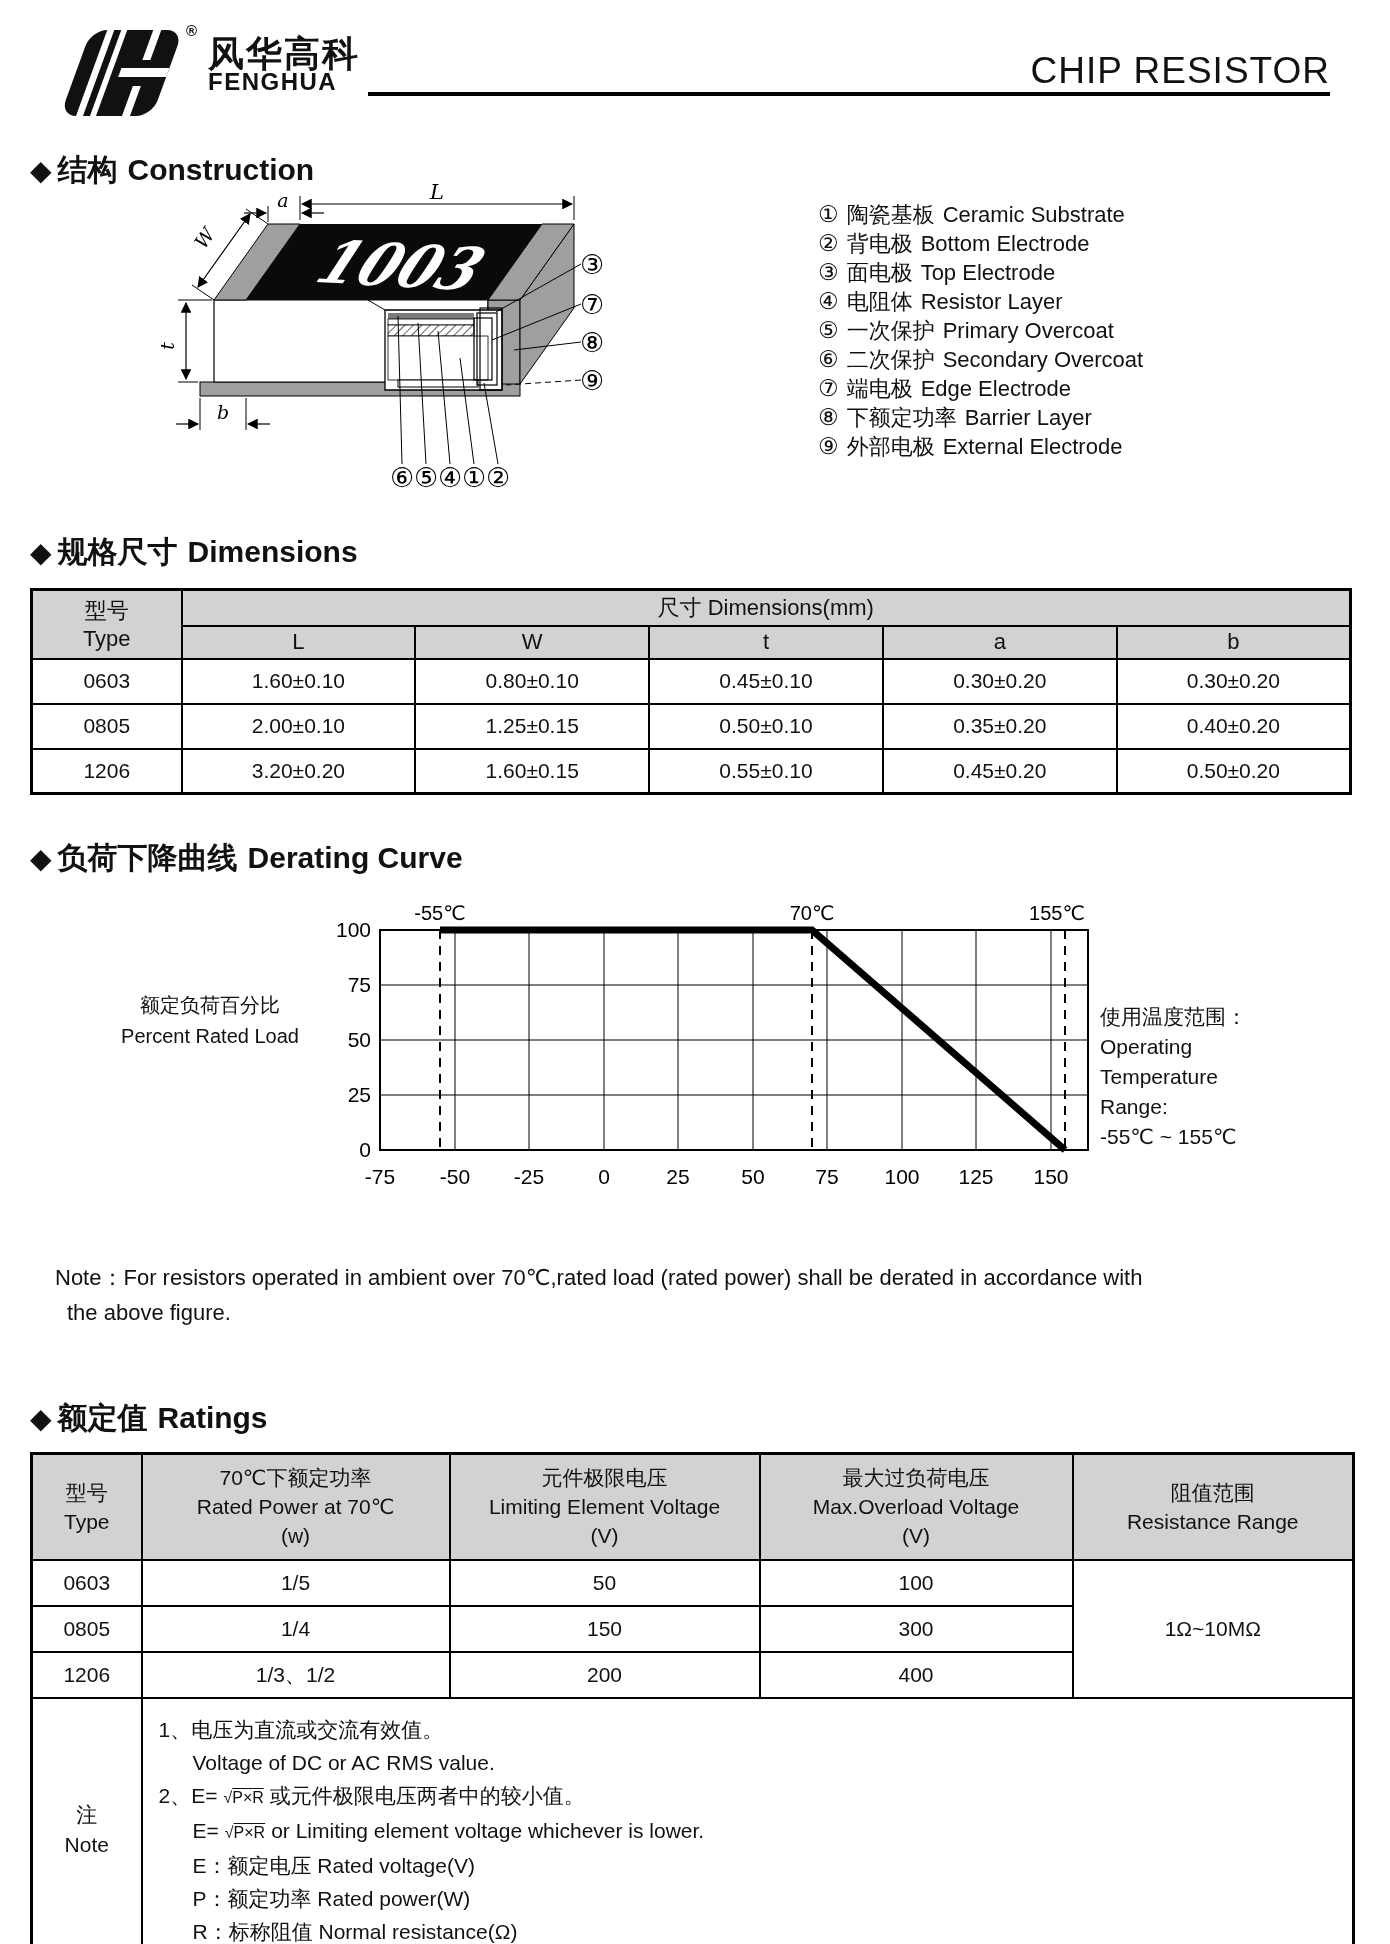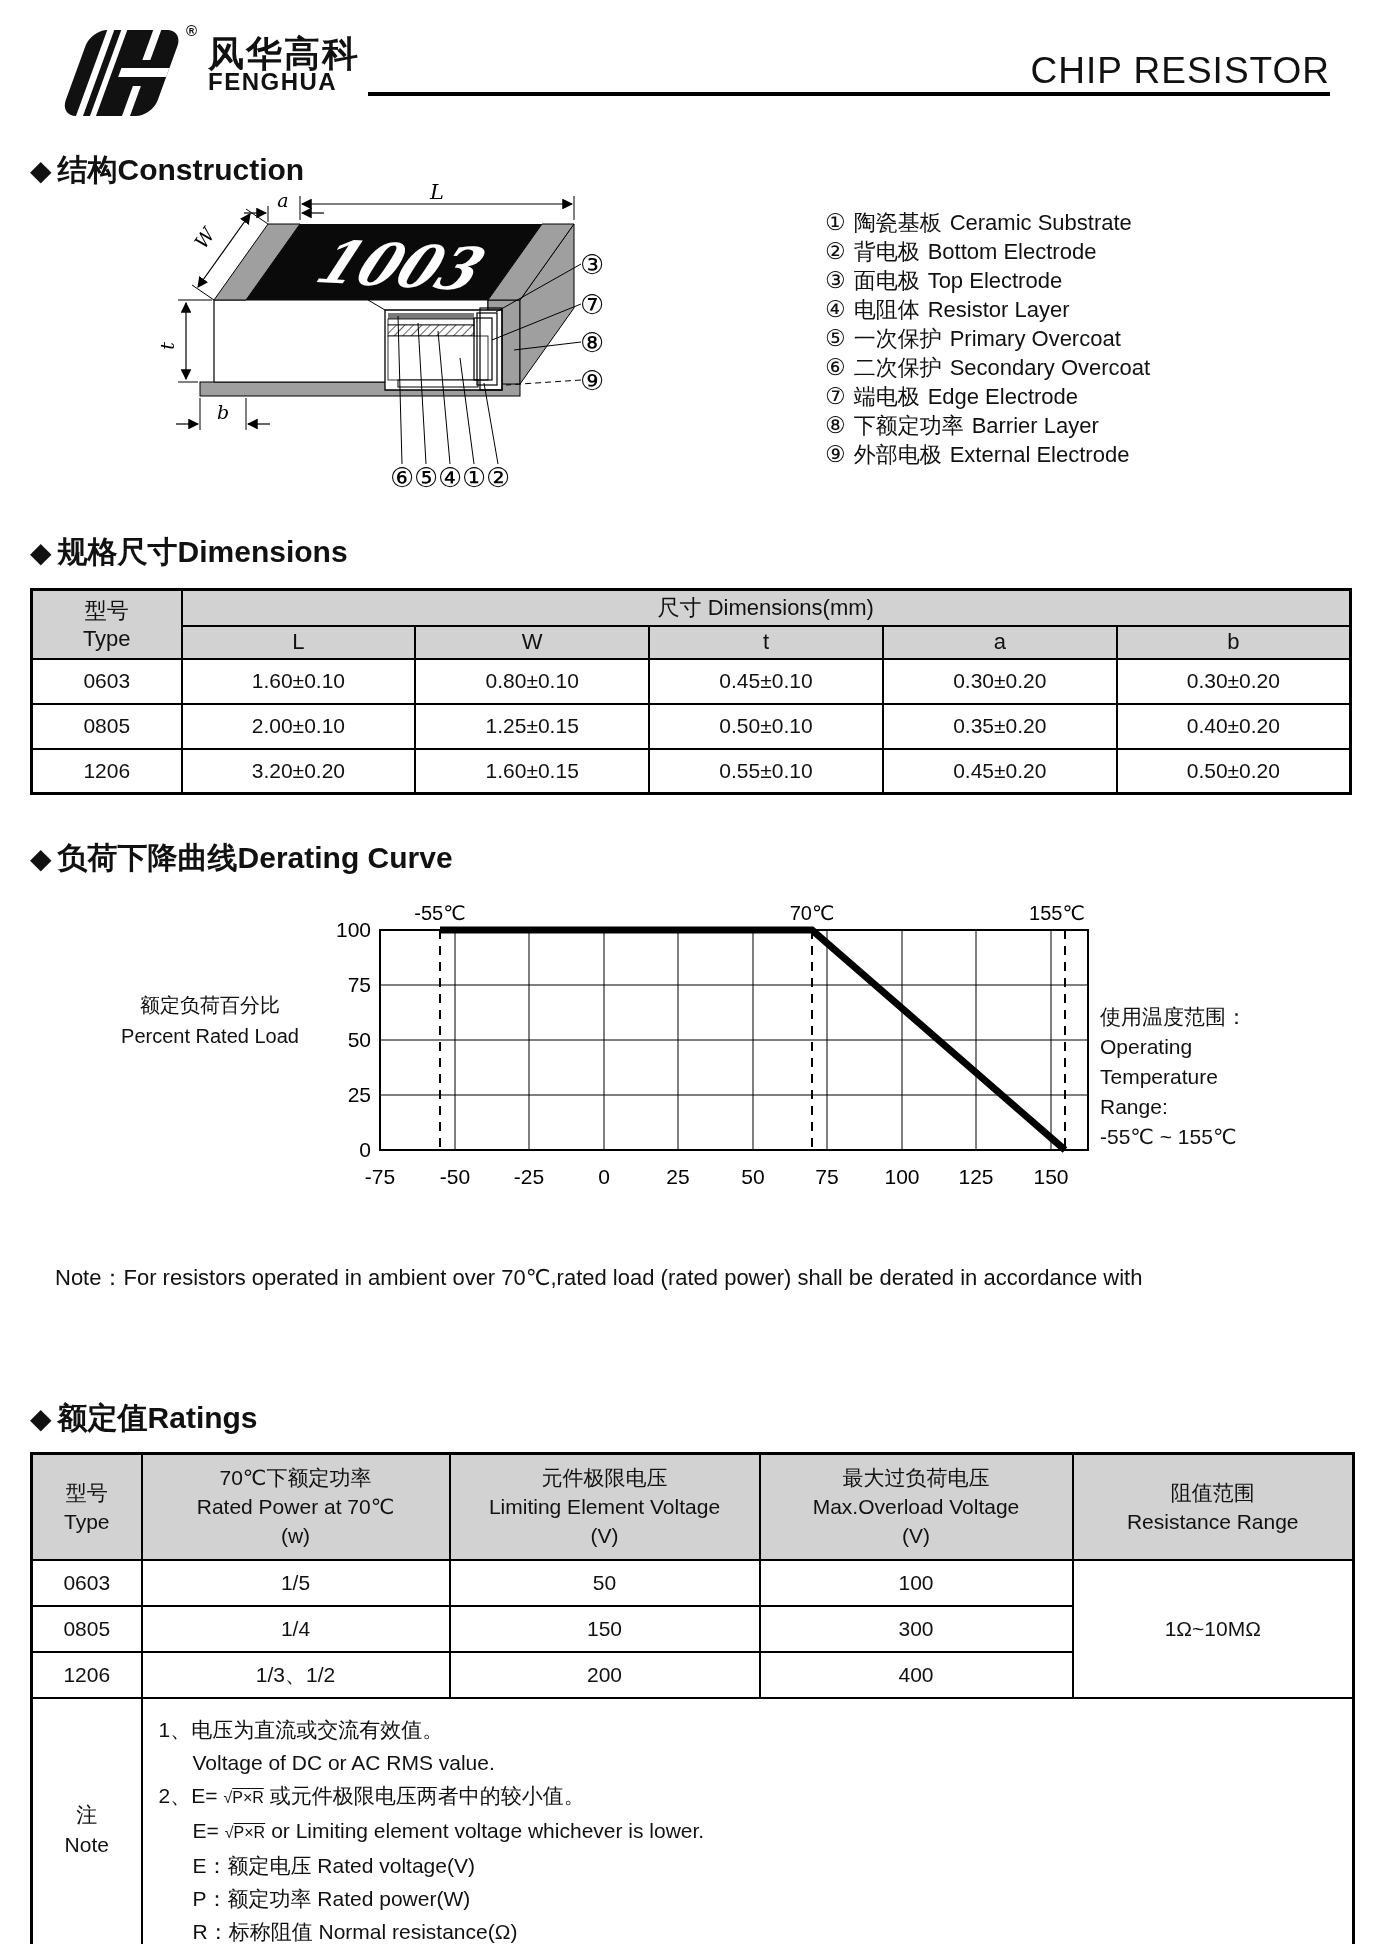--- a/index.html
+++ b/index.html
@@ -9,25 +9,25 @@
   
   .logo-svg { position:absolute; left:58px; top:26px; }
   .reg { position:absolute; left:186px; top:22px; font-size:15px; font-weight:bold; }
   .brand-cn { position:absolute; left:208px; top:30px; font-size:36px; font-weight:bold; letter-spacing:2px; }
   .brand-en { position:absolute; left:208px; top:68px; font-size:24px; font-weight:bold; letter-spacing:1.5px; }
   .doc-title { position:absolute; right:60px; top:50px; font-size:37px; letter-spacing:1px; }
   .header-rule { position:absolute; left:368px; top:92px; width:962px; height:4px; background:#000; }
 
   .sec-title { position:absolute; left:30px; font-size:30px; font-weight:bold; }
   .sec-title .diamond { font-size:28px; margin-right:6px; }
-  .sec-title .en { }
+  .sec-title .en { margin-left:10px; }
 
   
   .cons-svg { position:absolute; left:140px; top:182px; }
-  .legend { position:absolute; left:818px; top:208px; font-size:22px;margin-left:7px; }
+  .legend { position:absolute; left:818px; top:200px; font-size:22px; }
   .legend-item { height:29px; line-height:29px; white-space:nowrap; }
   .legend-item .num { margin-right:8px; font-size:23px; }
   .legend-item .cn { margin-right:8px; }
 
   
   table { border-collapse:collapse; table-layout:fixed; }
   td { border:2px solid #000; text-align:center; vertical-align:middle; }
   .dim-table { position:absolute; left:30px; top:588px; width:1322px; border:3px solid #000; font-size:22px; }
   .dim-table .hd { background:#d2d2d2; }
   .dim-table .r1 td { height:36px; }
@@ -300,20 +300,21 @@
     <div>使用温度范围：</div>
     <div>Operating</div>
     <div>Temperature</div>
     <div>Range:</div>
     <div>-55℃ ~ 155℃</div>
   </div>
 
 
   <div class="derating-notes">
     <div>Note：For resistors operated in ambient over 70℃,rated load (rated power) shall be derated in accordance with</div>
+    <div class="indent">the above figure.</div>
   </div>
 
   <div class="sec-title" style="top:1398px;">
     <span class="diamond">◆</span><span>额定值</span><span class="en">Ratings</span>
   </div>
 
   <table class="rat-table">
     <colgroup>
         <col style="width:110px">
         <col style="width:308px">

